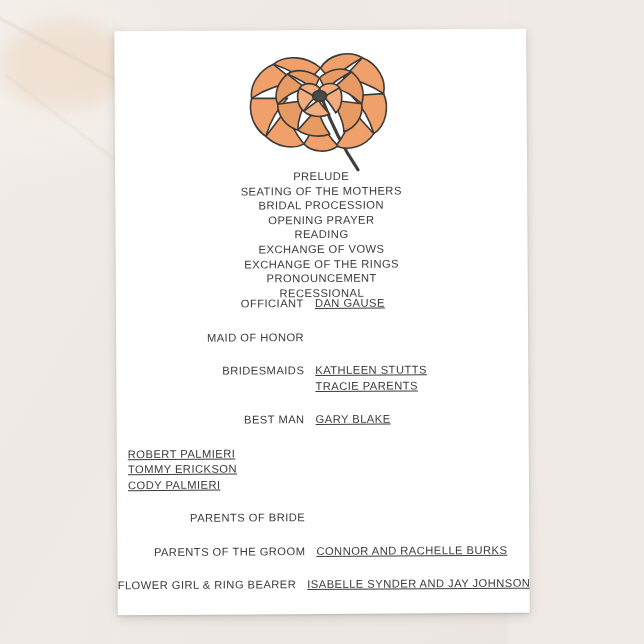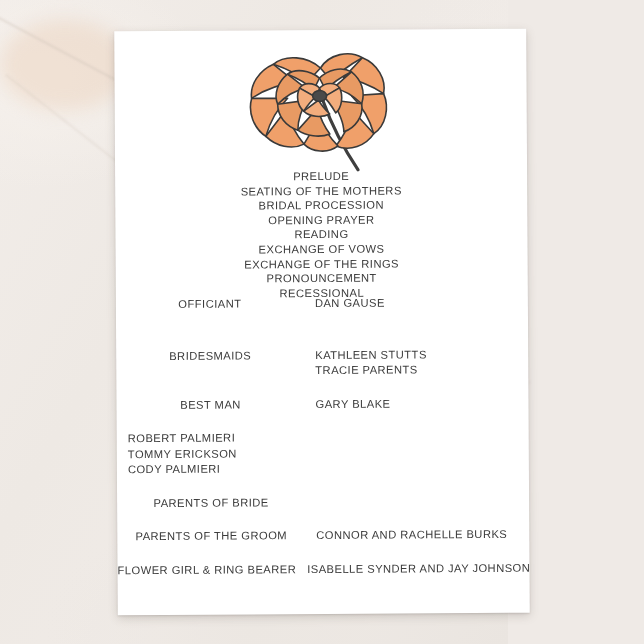--- a/index.html
+++ b/index.html
@@ -85,35 +85,36 @@
     top: 266px;
     width: 412px;
   }
   .prow {
     display: flex;
     align-items: flex-start;
     margin-bottom: 18px;
   }
   .plabel {
     width: 188px;
-    text-align: center;
+    text-align: right;
     padding-right: 0;
     color: #3c3c3c;
     font-size: 11.2px;
     letter-spacing: 0.45px;
     line-height: 15.5px;
     white-space: nowrap;
   }
   .pnames {
     flex: 1;
     padding-left: 11px;
     color: #3c3c3c;
     font-size: 11.2px;
     letter-spacing: 0.45px;
     line-height: 15.5px;
+    text-decoration: underline;
   }
   .pnames div { white-space: nowrap; }
 </style>
 </head>
 <body>
 
 <div class="scene">
   <div class="blotch1"></div>
   <div class="blotch2"></div>
   <div class="veinA"></div>
@@ -173,20 +174,21 @@
     <div class="party">
 
       <div class="prow">
         <div class="plabel">OFFICIANT</div>
         <div class="pnames">
           <div>DAN GAUSE</div>
         </div>
       </div>
 
       <div class="prow">
+        <div class="plabel">MAID OF HONOR</div>
       </div>
 
       <div class="prow">
         <div class="plabel">BRIDESMAIDS</div>
         <div class="pnames">
           <div>KATHLEEN STUTTS</div>
           <div>TRACIE PARENTS</div>
         </div>
       </div>
 

